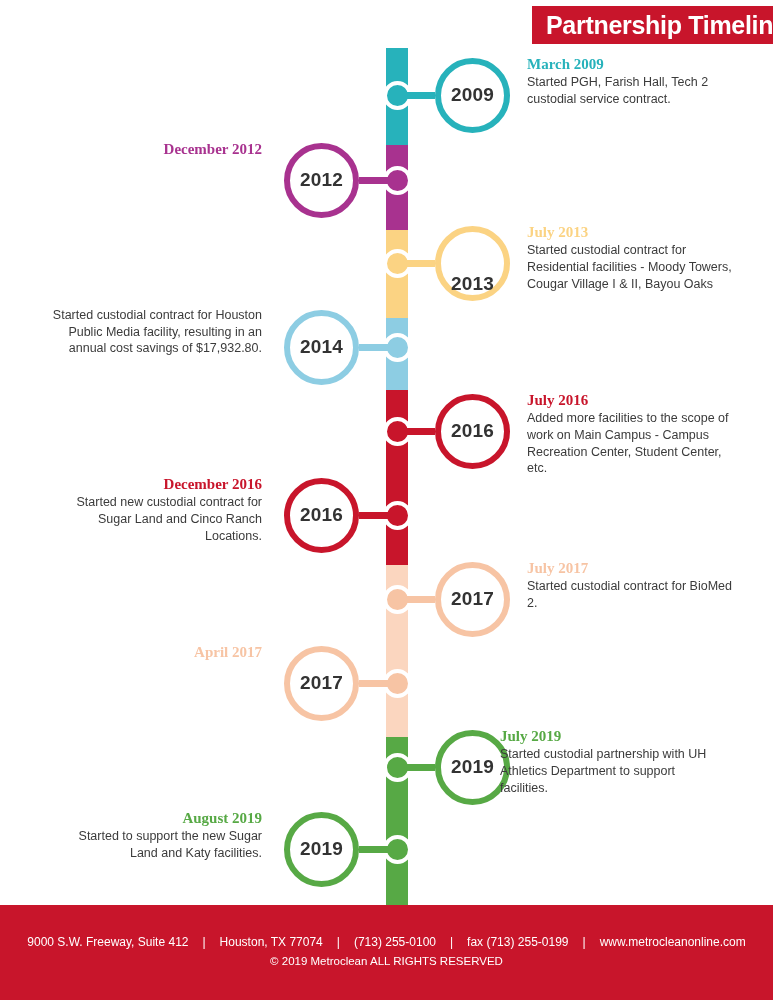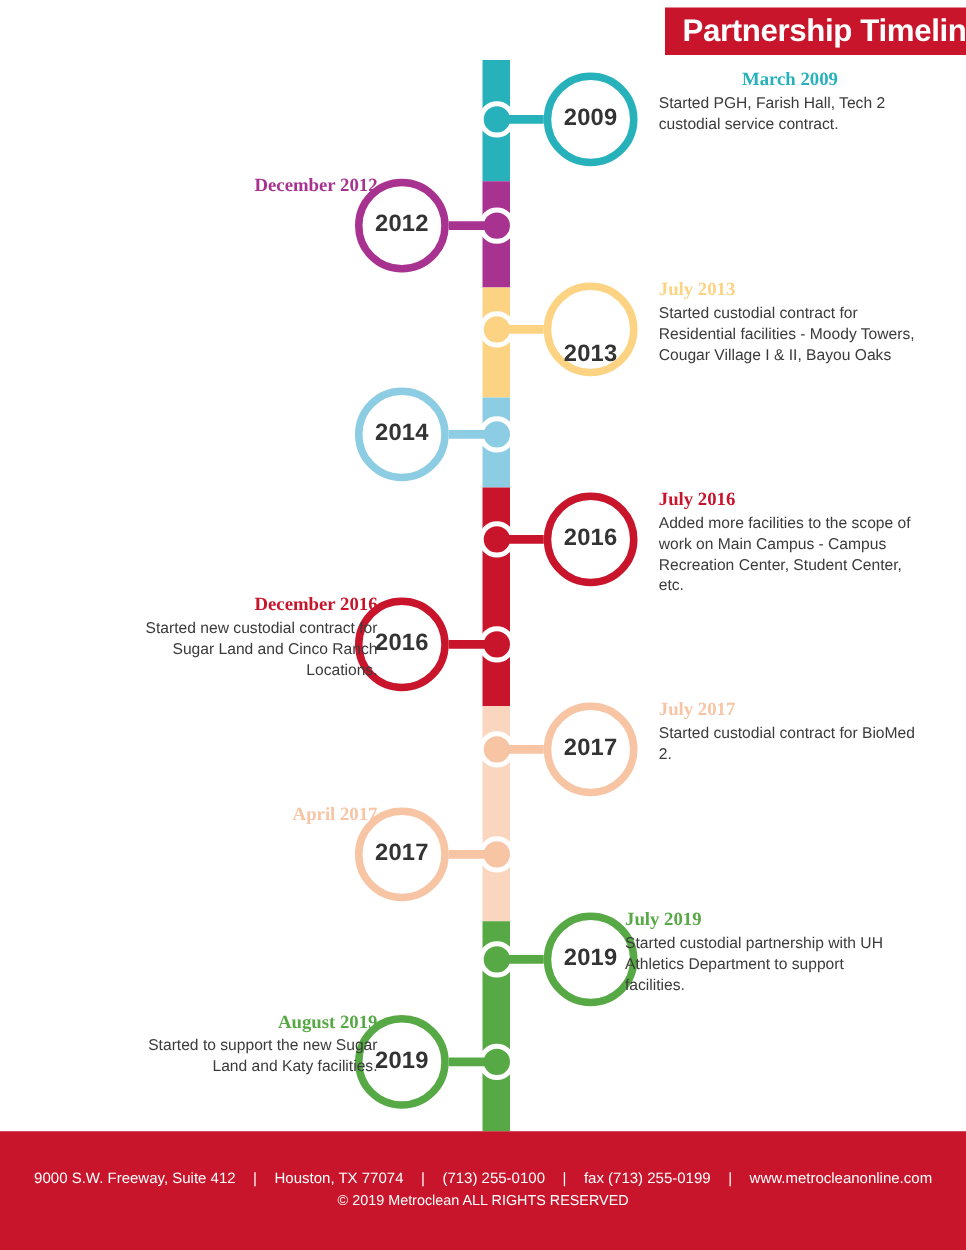--- a/index.html
+++ b/index.html
@@ -92,21 +92,21 @@
     background: #000;
     border: 4px solid #ffffff;
     box-sizing: content-box;
   }
 
   
   .txt {
     position: absolute;
     width: 210px;
   }
-  .txt.left  { text-align: right; margin-left: 40px; }
+  .txt.left  { text-align: right; }
   .txt.right { text-align: left;  }
   .txt-head {
     font-family: "Liberation Serif", serif;
     font-size: 15px;
     font-weight: bold;
     line-height: 1.22;
     margin: 0 0 1px 0;
   }
   .txt-body {
     font-family: "Liberation Sans", sans-serif;
@@ -167,21 +167,21 @@
       <div class="band" style="top: 689px; height: 168px; background: rgb(87, 169, 69);"></div>
     </div>
 
   <div id="rows">
       <div class="node" style="background: rgb(39, 178, 187); left: 382.5px; top: 80.5px;"></div>
       <div class="ring" style="border-color: rgb(39, 178, 187); left: 435px; top: 57.5px;">
         <span class="ring-year">2009</span>
       </div>
       <div class="connector" style="background: rgb(39, 178, 187); top: 91.5px; left: 405px; width: 30px;"></div>
       <div class="txt right" style="left: 527px; top: 55px;">
-        <div class="txt-head" style="color: rgb(39, 178, 187); text-align: center;">March 2009</div>
+        <div class="txt-head" style="color: rgb(39, 178, 187);">March 2009</div>
         <div class="txt-body">Started PGH, Farish Hall, Tech 2 custodial service contract.</div>
       </div>
       <div class="node" style="background: rgb(168, 50, 143); left: 382.5px; top: 165.5px;"></div>
       <div class="ring" style="border-color: rgb(168, 50, 143); left: 284px; top: 142.5px;">
         <span class="ring-year">2012</span>
       </div>
       <div class="connector" style="background: rgb(168, 50, 143); top: 176.5px; left: 359px; width: 30px;"></div>
       <div class="txt left" style="left: 52px; width: 210px; top: 140px;">
         <div class="txt-head" style="color: rgb(168, 50, 143);">December 2012</div>
       </div>
@@ -193,20 +193,21 @@
       <div class="txt right" style="left: 527px; top: 223px;">
         <div class="txt-head" style="color: rgb(251, 211, 131);">July 2013</div>
         <div class="txt-body">Started custodial contract for Residential facilities - Moody Towers, Cougar Village I &amp; II, Bayou Oaks</div>
       </div>
       <div class="node" style="background: rgb(141, 205, 227); left: 382.5px; top: 332.5px;"></div>
       <div class="ring" style="border-color: rgb(141, 205, 227); left: 284px; top: 309.5px;">
         <span class="ring-year">2014</span>
       </div>
       <div class="connector" style="background: rgb(141, 205, 227); top: 343.5px; left: 359px; width: 30px;"></div>
       <div class="txt left" style="left: 52px; width: 210px; top: 307px;">
+        <div class="txt-body">Started custodial contract for Houston Public Media facility, resulting in an annual cost savings of $17,932.80.</div>
       </div>
       <div class="node" style="background: rgb(200, 21, 43); left: 382.5px; top: 416.5px;"></div>
       <div class="ring" style="border-color: rgb(200, 21, 43); left: 435px; top: 393.5px;">
         <span class="ring-year">2016</span>
       </div>
       <div class="connector" style="background: rgb(200, 21, 43); top: 427.5px; left: 405px; width: 30px;"></div>
       <div class="txt right" style="left: 527px; top: 391px;">
         <div class="txt-head" style="color: rgb(200, 21, 43);">July 2016</div>
         <div class="txt-body">Added more facilities to the scope of work on Main Campus - Campus Recreation Center, Student Center, etc.</div>
       </div>

